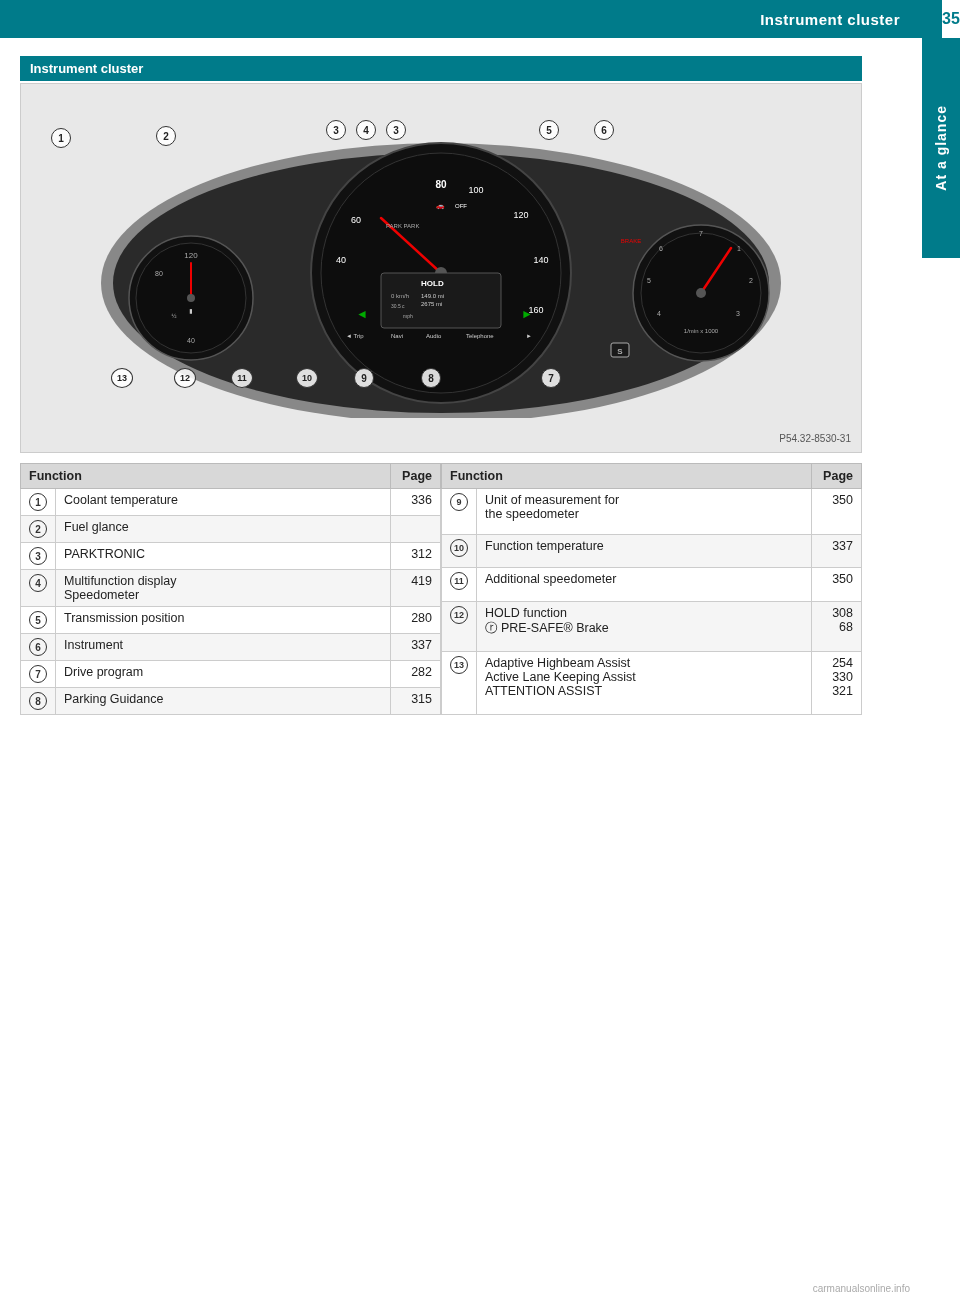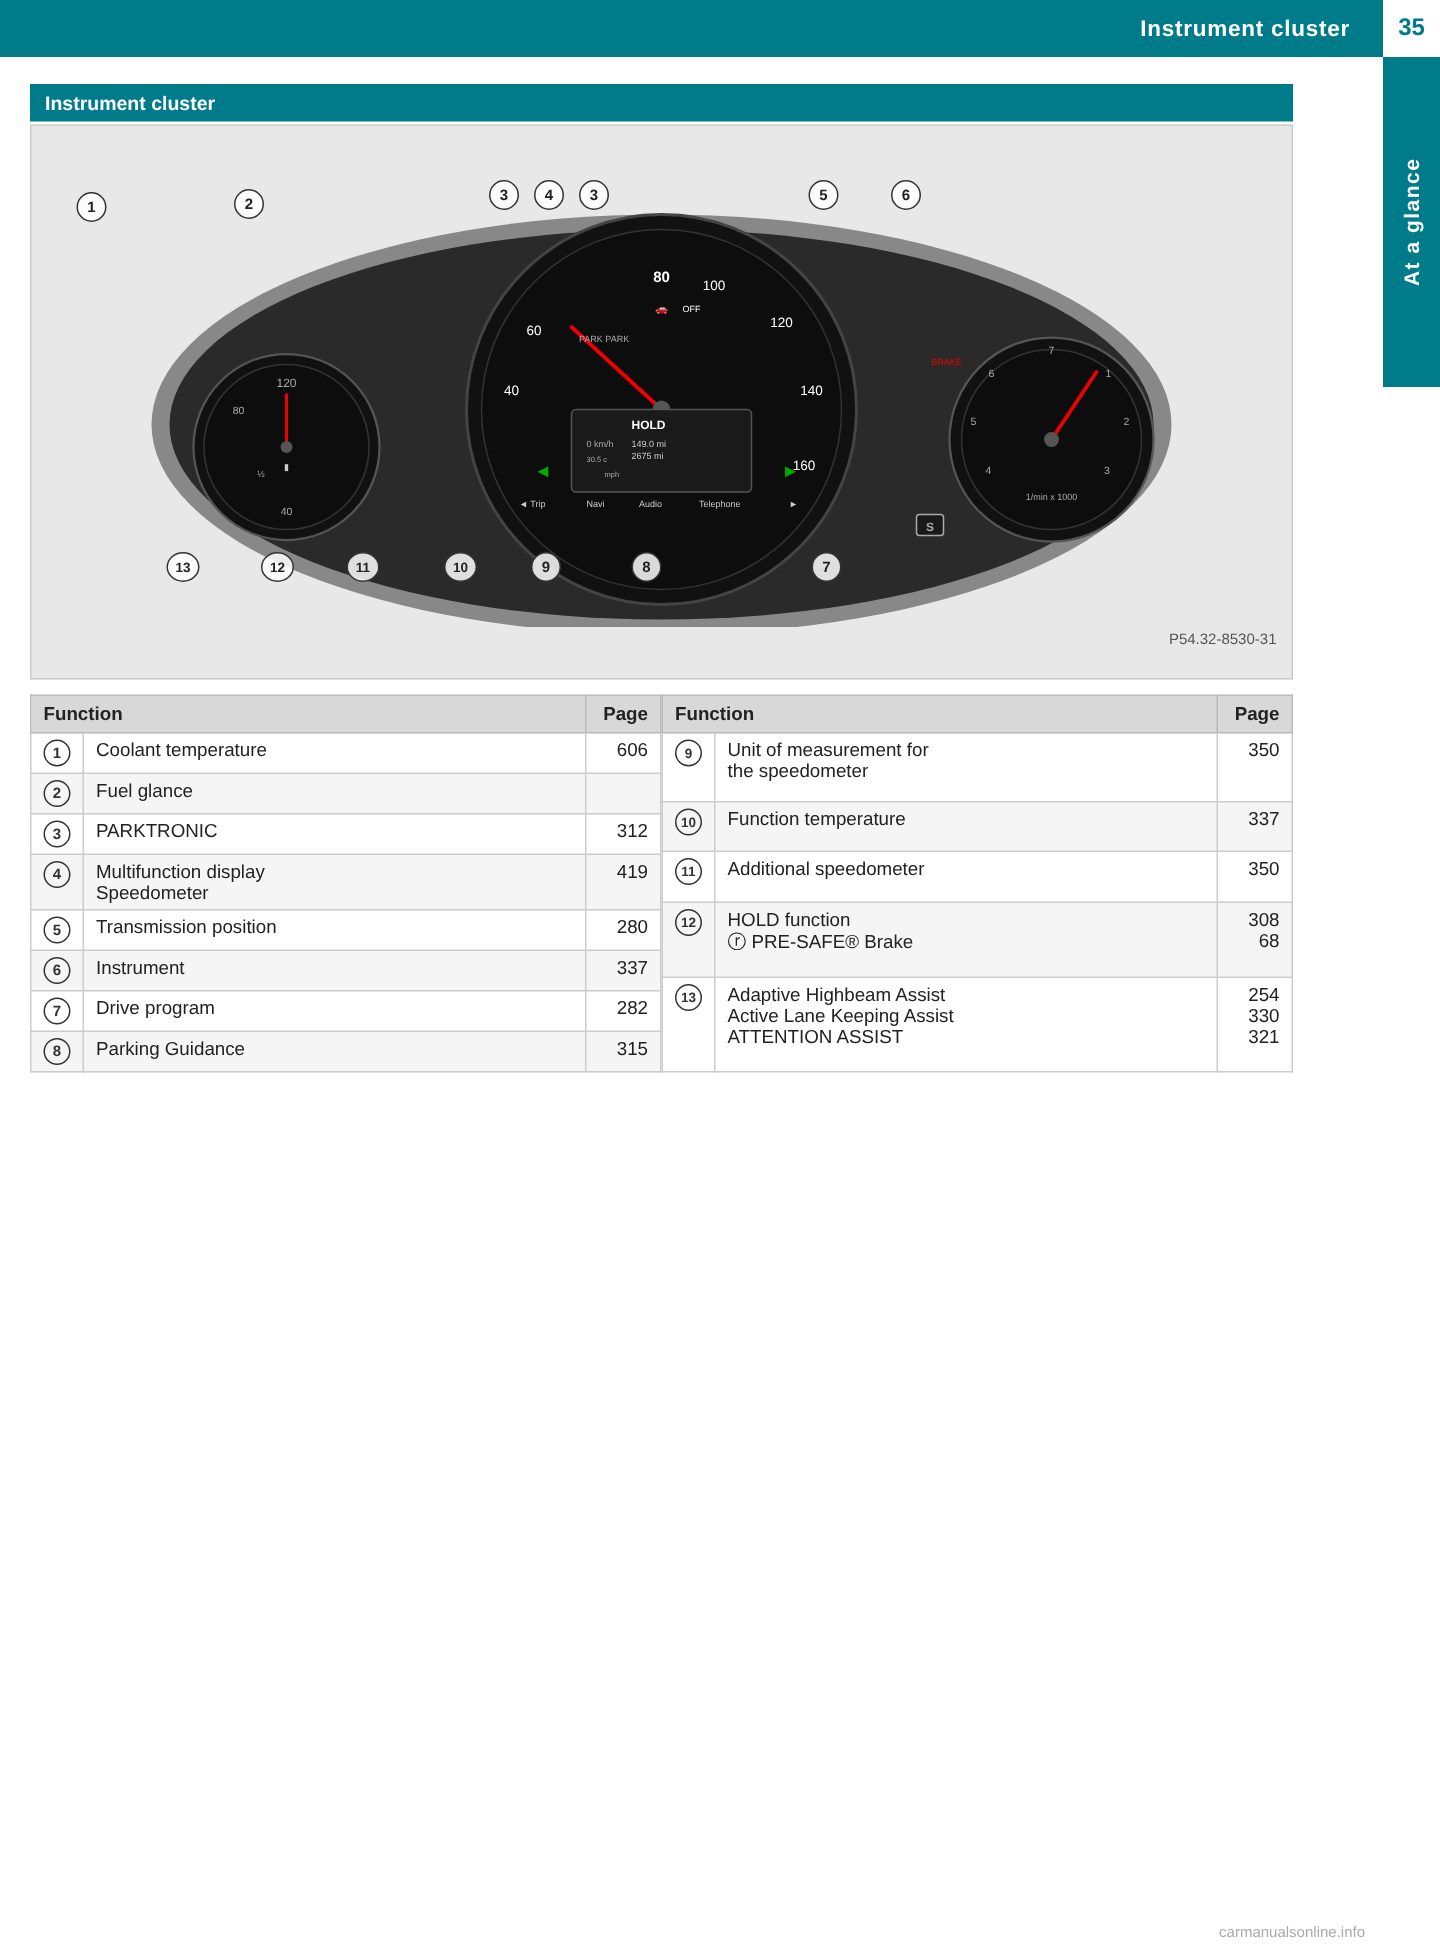--- a/index.html
+++ b/index.html
@@ -26,21 +26,21 @@
       color: #fff;
       font-size: 15px;
       font-weight: bold;
       letter-spacing: 0.5px;
     }
     .page-number-box {
       background: #fff;
       color: #007b8a;
       font-size: 16px;
       font-weight: bold;
-      width: 38px;
+      width: 18px;
       height: 38px;
       display: flex;
       align-items: center;
       justify-content: center;
       position: absolute;
       right: 0;
       top: 0;
     }
 
     
@@ -109,21 +109,21 @@
       height: 340px;
       position: relative;
       display: flex;
       align-items: center;
       justify-content: center;
     }
 
     
     .photo-ref {
       position: absolute;
-      bottom: 20px;
+      bottom: 8px;
       right: 10px;
       font-size: 10px;
       color: #555;
     }
 
     
     .tables-row {
       display: flex;
       margin-top: 10px;
     }
@@ -345,21 +345,21 @@
       <thead>
         <tr>
           <th colspan="2">Function</th>
           <th class="page-col">Page</th>
         </tr>
       </thead>
       <tbody id="left-table-body">
           <tr>
             <td class="num-col"><span class="circle-num">1</span></td>
             <td>Coolant temperature</td>
-            <td class="page-col">606</td>
+            <td class="page-col">336</td>
           </tr>
           <tr>
             <td class="num-col"><span class="circle-num">2</span></td>
             <td>Fuel glance</td>
             <td class="page-col"></td>
           </tr>
           <tr>
             <td class="num-col"><span class="circle-num">3</span></td>
             <td>PARKTRONIC</td>
             <td class="page-col">312</td>

